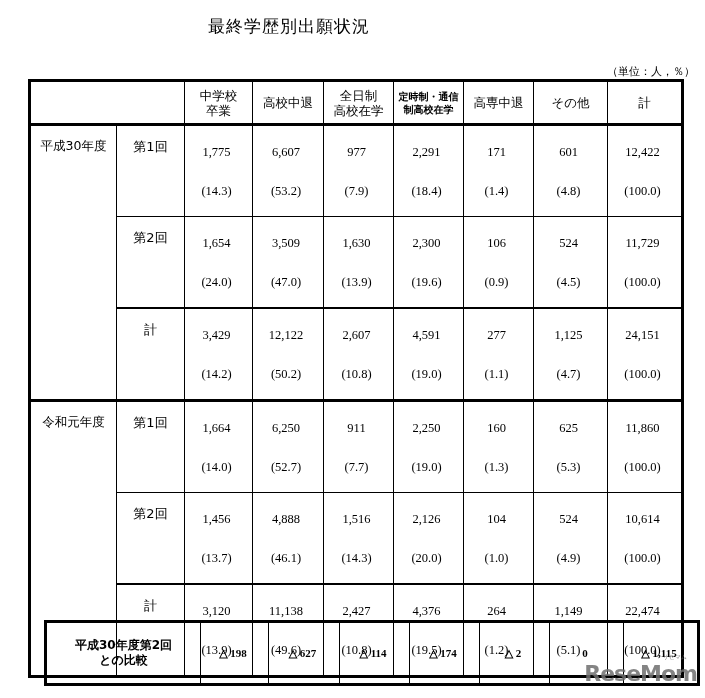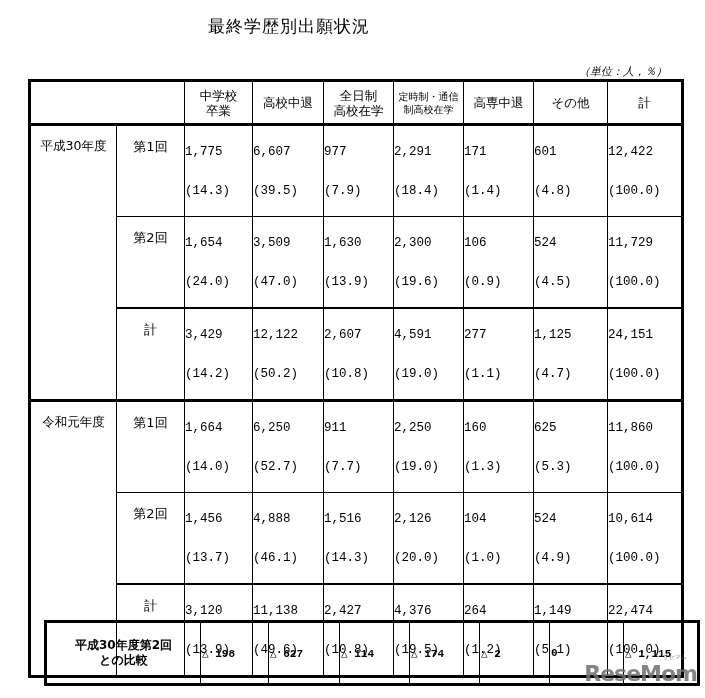--- a/index.html
+++ b/index.html
@@ -5,33 +5,33 @@
   html, body { margin: 0; padding: 0; background: #ffffff; }
   body {
     width: 705px; height: 698px; position: relative; overflow: hidden;
     font-family: "DejaVu Sans", "Liberation Sans", sans-serif; color: #000;
   }
   .title {
     position: absolute; left: 0; width: 578px; top: 15px;
     text-align: center; font-size: 17px; letter-spacing: 1px;
   }
   .unit {
-    position: absolute; right: 38px; top: 64px; font-size: 11px; font-style: italic;
+    position: absolute; right: 10px; top: 64px; font-size: 11px;
   }
   table { border-collapse: collapse; position: absolute; table-layout: fixed; }
   .main { left: 28px; top: 79px; width: 653px; border: 3px solid #000; }
   .main td, .main th { border: 1px solid #000; padding: 0; font-weight: normal; }
   .main th {
     height: 41px; font-size: 12.5px; line-height: 15px; text-align: center;
     border-bottom: 3px solid #000;
   }
-  .main th.small { font-size: 10px; line-height: 13px; }
+  .main th.small { font-size: 10px; line-height: 13px; font-weight: bold; }
   .cell-year { vertical-align: top; text-align: center; font-size: 12.5px; padding-top: 12px !important; }
   .cell-sub { vertical-align: top; text-align: center; font-size: 13px; padding-top: 12px !important; }
-  .num { text-align: left; padding-right: 4px !important; font-size: 12.5px; font-family: Liberation Mono, monospace; }
+  .num { text-align: center; padding-right: 4px !important; font-size: 12.5px; font-family: Liberation Serif, serif; }
   .num .v { display: block; height: 40px; line-height: 40px; }
   .num .p { display: block; height: 38px; line-height: 38px; }
   tr.blk td { height: 78px; }
   tr.sec-end td { border-bottom: 3px solid #000; }
   tr.mid td.num, tr.mid td.cell-sub { border-bottom: 2px solid #000; }
   .cmp { left: 28px; top: 620px; width: 653px; border: 3px solid #000; margin-left: 16px; }
   .cmp td { border: 1px solid #000; height: 58px; font-weight: bold; }
   .cmp .label { text-align: center; font-size: 12px; line-height: 15px; }
   .cmp .num { font-size: 11px; font-weight: bold; }
   .watermark {
@@ -90,21 +90,21 @@
   <tbody id="main-body">
       <tr class="blk">
         <td class="cell-year" rowspan="3" style="border-bottom: 3px solid rgb(0, 0, 0);">平成30年度</td>
         <td class="cell-sub">第1回</td>
         <td class="num">
           <span class="v">1,775</span>
           <span class="p">(14.3)</span>
         </td>
         <td class="num">
           <span class="v">6,607</span>
-          <span class="p">(39.5)</span>
+          <span class="p">(53.2)</span>
         </td>
         <td class="num">
           <span class="v">977</span>
           <span class="p">(7.9)</span>
         </td>
         <td class="num">
           <span class="v">2,291</span>
           <span class="p">(18.4)</span>
         </td>
         <td class="num">

